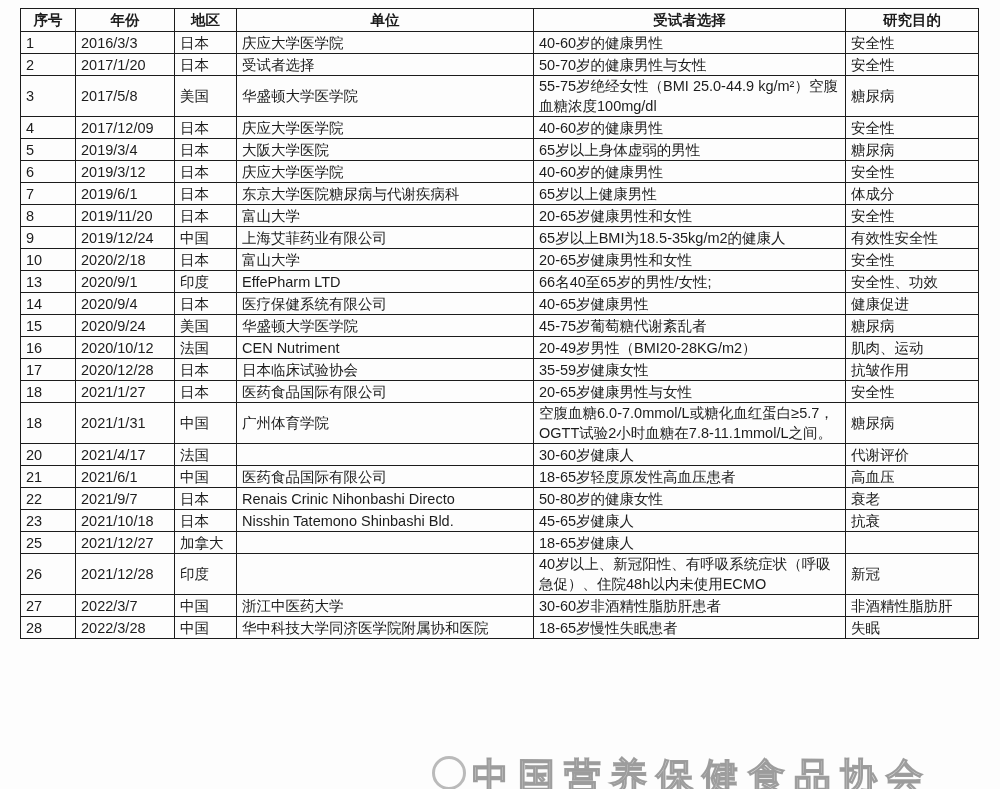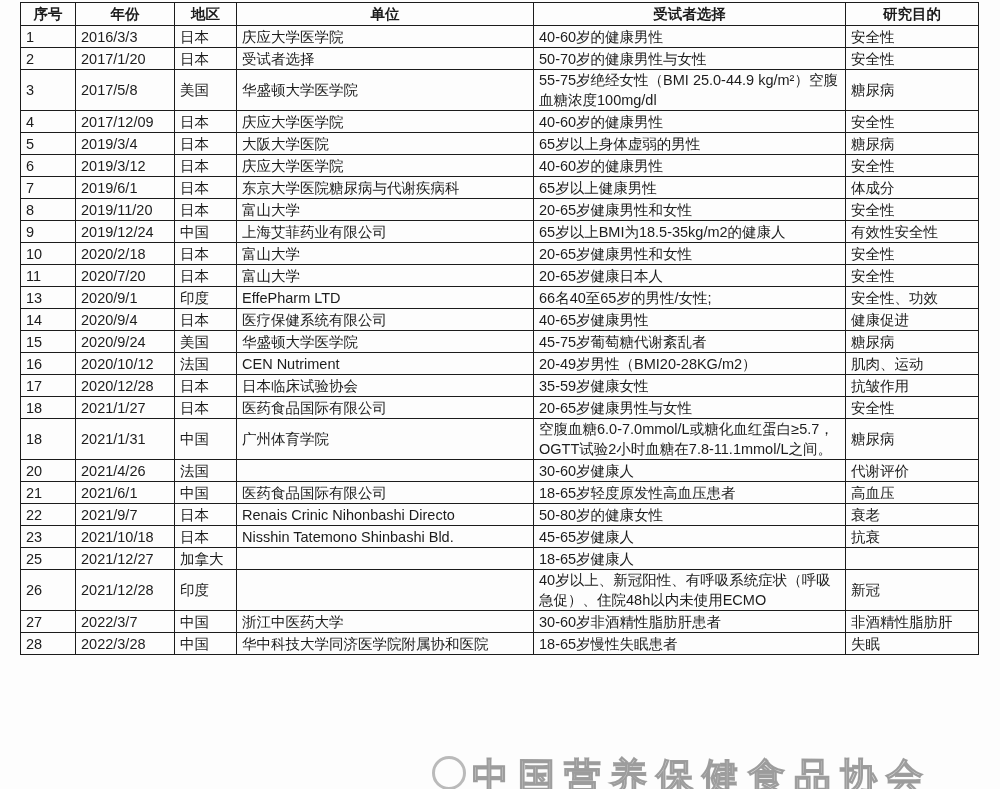--- a/index.html
+++ b/index.html
@@ -8,21 +8,21 @@
     background:#e8e8e8;
   }
   .page{
     position:relative;
     width:1000px;height:789px;
     background:#fdfdfd;
     overflow:hidden;
   }
   table.data-table{
     position:absolute;
-    left:20px;top:2px;
+    left:20px;top:8px;
     border-collapse:collapse;
     table-layout:fixed;
     width:958px;
     background:#fdfdfd;
   }
   table.data-table th,
   table.data-table td{
     border:1.5px solid #1c1c1c;
     padding:0px 5px;
     font-size:14.5px;
@@ -168,28 +168,20 @@
         </tr>
         <tr>
           <td>10</td>
           <td>2020/2/18</td>
           <td>日本</td>
           <td>富山大学</td>
           <td>20-65岁健康男性和女性</td>
           <td>安全性</td>
         </tr>
         <tr>
-          <td>11</td>
-          <td>2020/7/20</td>
-          <td>日本</td>
-          <td>富山大学</td>
-          <td>20-65岁健康日本人</td>
-          <td>安全性</td>
-        </tr>
-        <tr>
           <td>13</td>
           <td>2020/9/1</td>
           <td>印度</td>
           <td>EffePharm LTD</td>
           <td>66名40至65岁的男性/女性;</td>
           <td>安全性、功效</td>
         </tr>
         <tr>
           <td>14</td>
           <td>2020/9/4</td>
@@ -233,21 +225,21 @@
         <tr>
           <td>18</td>
           <td>2021/1/31</td>
           <td>中国</td>
           <td>广州体育学院</td>
           <td>空腹血糖6.0-7.0mmol/L或糖化血红蛋白≥5.7，OGTT试验2小时血糖在7.8-11.1mmol/L之间。</td>
           <td>糖尿病</td>
         </tr>
         <tr>
           <td>20</td>
-          <td>2021/4/26</td>
+          <td>2021/4/17</td>
           <td>法国</td>
           <td></td>
           <td>30-60岁健康人</td>
           <td>代谢评价</td>
         </tr>
         <tr>
           <td>21</td>
           <td>2021/6/1</td>
           <td>中国</td>
           <td>医药食品国际有限公司</td>

